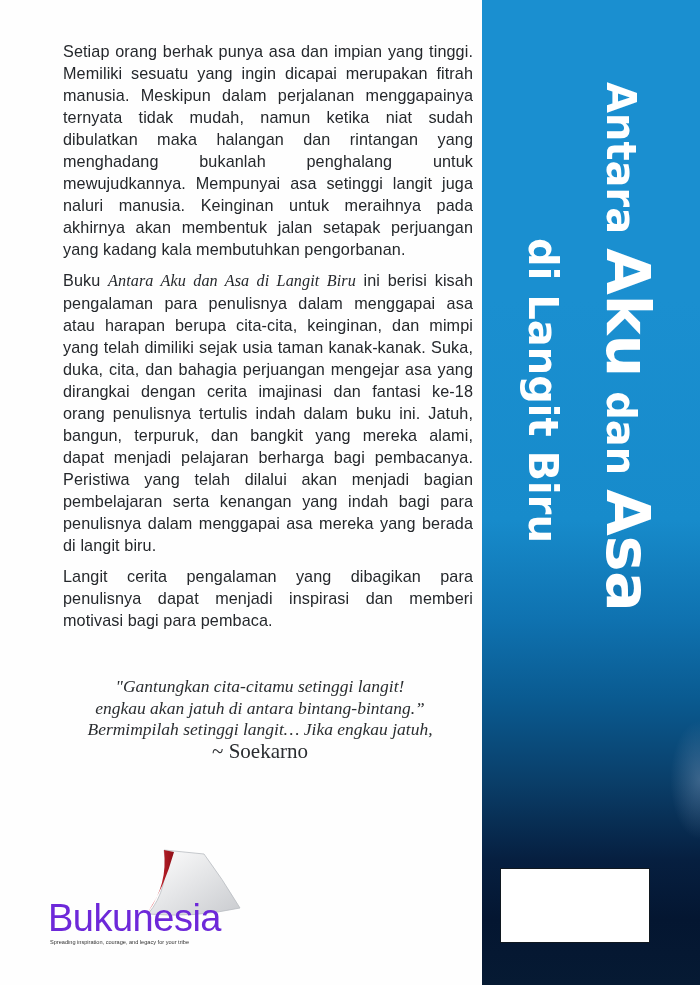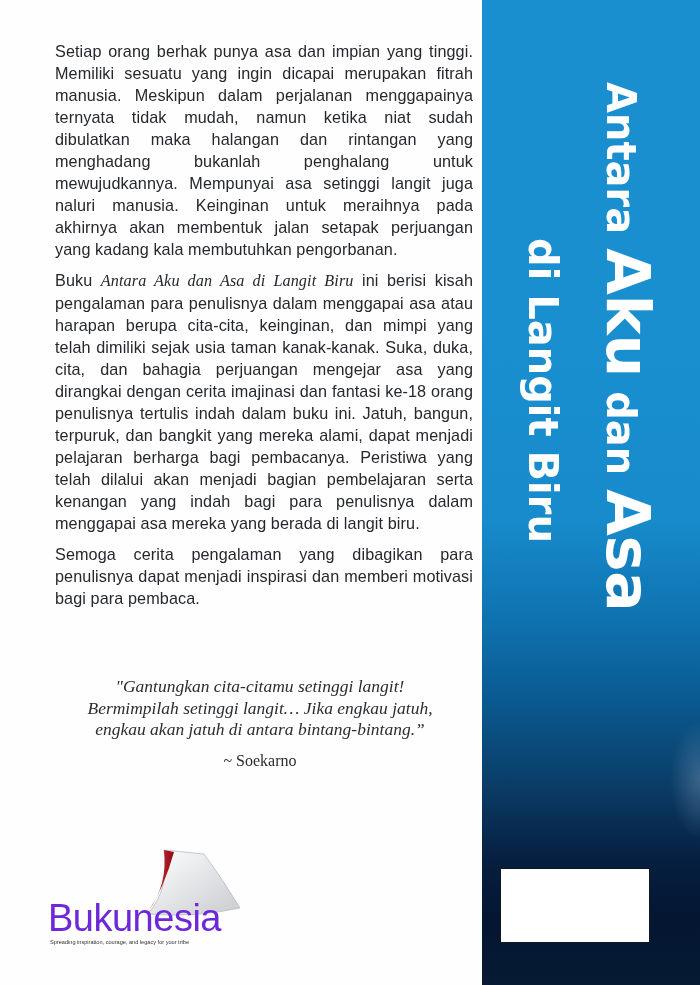--- a/index.html
+++ b/index.html
@@ -7,30 +7,30 @@
       width: 700px; height: 985px; position: relative; overflow: hidden;
       background: #ffffff;
       font-family: "Liberation Sans", "DejaVu Sans", sans-serif;
     }
     .back-cover { position: absolute; left: 0; top: 0; width: 482px; height: 985px; background: #fefefe; }
     .blurb {
       position: absolute; left: 51px; top: 40px; width: 422px;
       color: #25282c; font-size: 16.2px; line-height: 22px;
       text-align: justify; letter-spacing: 0.1px;
     }
-    .blurb p { margin: 0 0 9px 4px; text-align: justify; text-align-last: left; }
+    .blurb p { margin: 0 0 9px 12px; text-align: justify; text-align-last: left; }
     .blurb em { font-style: italic; font-family: Liberation Serif, serif; }
     .quote {
       position: absolute; left: 40px; top: 676px; width: 440px;
       text-align: center; color: #2a2d30;
       font-family: "Liberation Serif", "DejaVu Serif", serif;
       font-size: 17.5px; line-height: 21.5px;
     }
     .quote .q-line { display: block; font-style: italic; }
-    .quote .q-author { display: block; margin-top: 9px; font-style: normal; font-size: 16px; }
+    .quote .q-author { display: block; font-style: normal; font-size: 21px; }
 
     .logo { position: absolute; left: 48px; top: 848px; width: 170px; height: 100px; }
     .logo .page-curl { position: absolute; left: 86px; top: 0; width: 110px; height: 72px; }
     .logo .brand {
       position: absolute; left: 0; top: 50px; font-size: 38px; color: #6d28d9;
       font-family: "Liberation Sans", sans-serif; letter-spacing: -0.5px; line-height: 40px;
     }
     .logo .tagline {
       position: absolute; left: 2px; top: 91px; font-size: 5.6px; color: #333; white-space: nowrap;
     }
@@ -64,27 +64,27 @@
       background: #ffffff; border: 1px solid #101820; box-sizing: border-box;
     }
   </style>
 </head>
 <body>
 
 <div class="back-cover">
   <div class="blurb">
     <p>Setiap orang berhak punya asa dan impian yang tinggi. Memiliki sesuatu yang ingin dicapai merupakan fitrah manusia. Meskipun dalam perjalanan menggapainya ternyata tidak mudah, namun ketika niat sudah dibulatkan maka halangan dan rintangan yang menghadang bukanlah penghalang untuk mewujudkannya. Mempunyai asa setinggi langit juga naluri manusia. Keinginan untuk meraihnya pada akhirnya akan membentuk jalan setapak perjuangan yang kadang kala membutuhkan pengorbanan.</p>
     <p><span>Buku </span><em>Antara Aku dan Asa di Langit Biru</em><span> ini berisi kisah pengalaman para penulisnya dalam menggapai asa atau harapan berupa cita-cita, keinginan, dan mimpi yang telah dimiliki sejak usia taman kanak-kanak. Suka, duka, cita, dan bahagia perjuangan mengejar asa yang dirangkai dengan cerita imajinasi dan fantasi ke-18 orang penulisnya tertulis indah dalam buku ini. Jatuh, bangun, terpuruk, dan bangkit yang mereka alami, dapat menjadi pelajaran berharga bagi pembacanya. Peristiwa yang telah dilalui akan menjadi bagian pembelajaran serta kenangan yang indah bagi para penulisnya dalam menggapai asa mereka yang berada di langit biru.</span></p>
-    <p>Semoga cerita pengalaman yang dibagikan para penulisnya dapat menjadi inspirasi dan memberi motivasi bagi para pembaca.</p>
+    <p>Langit cerita pengalaman yang dibagikan para penulisnya dapat menjadi inspirasi dan memberi motivasi bagi para pembaca.</p>
   </div>
 
   <div class="quote">
     <span class="q-line">"Gantungkan cita-citamu setinggi langit!</span>
+    <span class="q-line">engkau akan jatuh di antara bintang-bintang.”</span>
     <span class="q-line">Bermimpilah setinggi langit… Jika engkau jatuh,</span>
-    <span class="q-line">engkau akan jatuh di antara bintang-bintang.”</span>
     <span class="q-author">~ Soekarno</span>
   </div>
 
   <div class="logo">
     <svg class="page-curl" viewBox="0 0 110 72">
       <defs>
         <linearGradient id="pg" x1="0" y1="0" x2="1" y2="1">
           <stop offset="0" stop-color="#ffffff"></stop>
           <stop offset="1" stop-color="#c9cbcf"></stop>
         </linearGradient>

